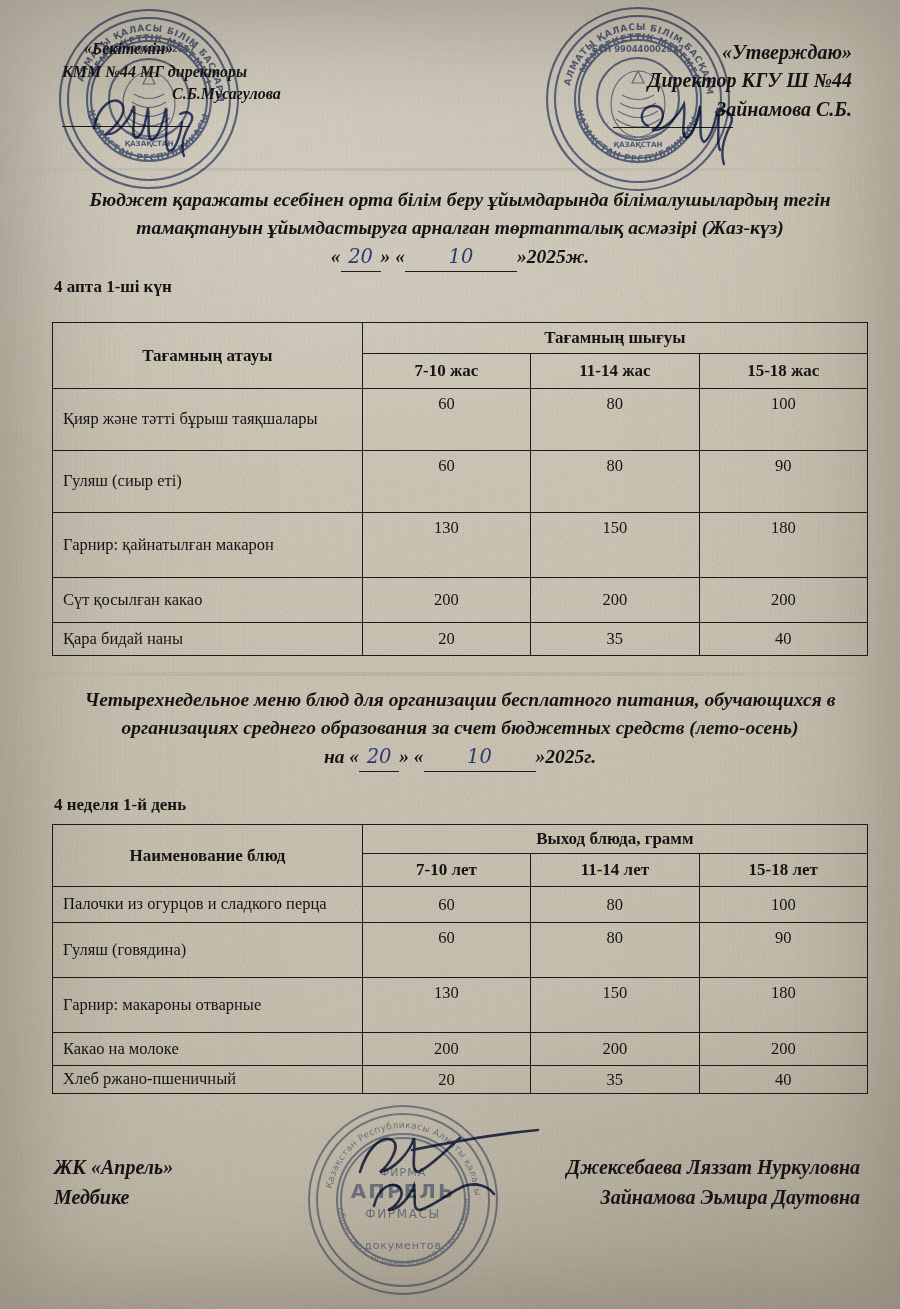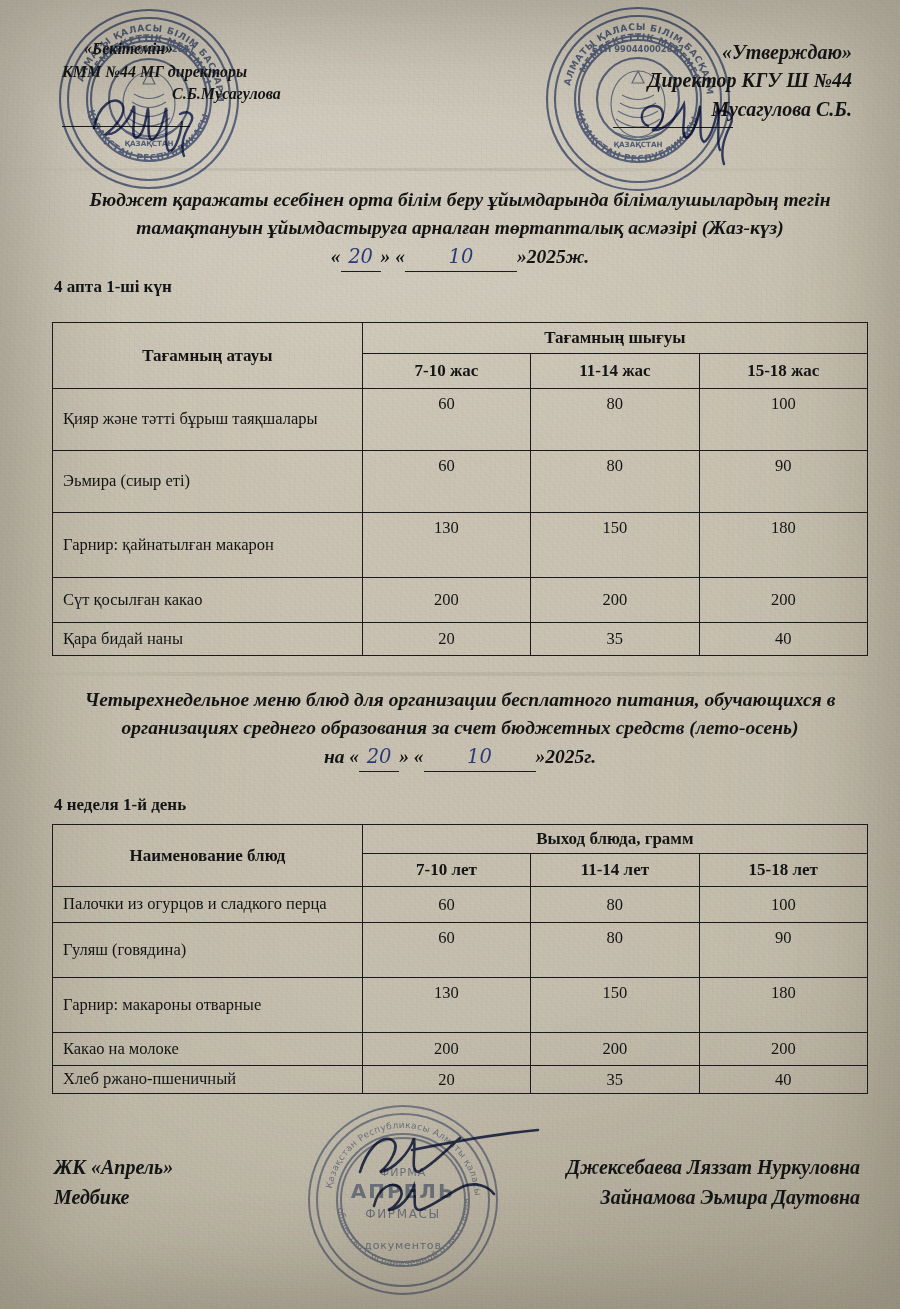--- a/index.html
+++ b/index.html
@@ -288,21 +288,21 @@
       <g fill="none" stroke="#2b3a74" stroke-width="2.4" stroke-linecap="round">
         <path d="M10 44 C 14 22, 30 10, 38 20 C 44 29, 30 44, 22 50 C 34 52, 46 34, 50 22 C 52 36, 46 52, 52 54 C 60 52, 62 34, 64 24 C 66 38, 62 54, 68 56 C 76 52, 80 34, 82 24 C 84 42, 80 60, 84 66 C 90 70, 96 54, 98 38"></path>
         <path d="M96 30 C 104 26, 112 30, 106 40 C 100 50, 96 62, 100 72"></path>
       </g>
     </svg>
   </div>
 
   <div class="hdr-right">
     <div>«Утверждаю»</div>
     <div>Директор КГУ Ш №44</div>
-    <div>Мусагулова С.Б.</div>
+    <div>Зайнамова С.Б.</div>
   </div>
   <div class="sig-rule" style="left:613px; top:127px; width:120px;"></div>
   <div class="signature" style="left:630px; top:86px;">
     <svg width="130" height="82" viewBox="0 0 130 82" aria-hidden="true">
       <g fill="none" stroke="#2b3a74" stroke-width="2.4" stroke-linecap="round">
         <path d="M18 40 C 8 36, 10 20, 24 20 C 38 20, 34 40, 22 44 C 34 46, 48 30, 54 18 C 56 32, 50 48, 56 52 C 64 50, 68 30, 70 20 C 72 36, 68 52, 74 56 C 82 52, 86 32, 88 22 C 90 40, 86 58, 90 64"></path>
         <path d="M86 26 C 96 22, 106 28, 100 40 C 94 52, 90 66, 94 78"></path>
       </g>
     </svg>
   </div>
@@ -336,21 +336,21 @@
       </tr>
     </thead>
     <tbody>
       <tr style="height:62px;">
         <td class="name">Қияр және тәтті бұрыш таяқшалары</td>
         <td class="num">60</td>
         <td class="num">80</td>
         <td class="num">100</td>
       </tr>
       <tr style="height:62px;">
-        <td class="name">Эьмира (сиыр еті)</td>
+        <td class="name">Гуляш (сиыр еті)</td>
         <td class="num">60</td>
         <td class="num">80</td>
         <td class="num">90</td>
       </tr>
       <tr style="height:65px;">
         <td class="name">Гарнир: қайнатылған макарон</td>
         <td class="num">130</td>
         <td class="num">150</td>
         <td class="num">180</td>
       </tr>

